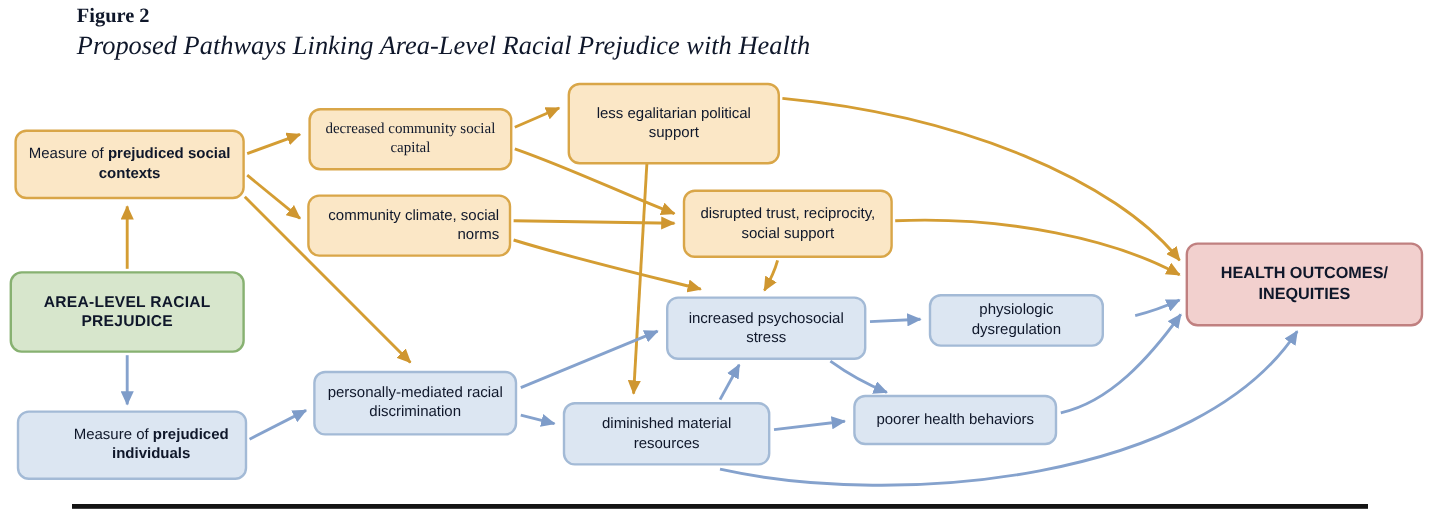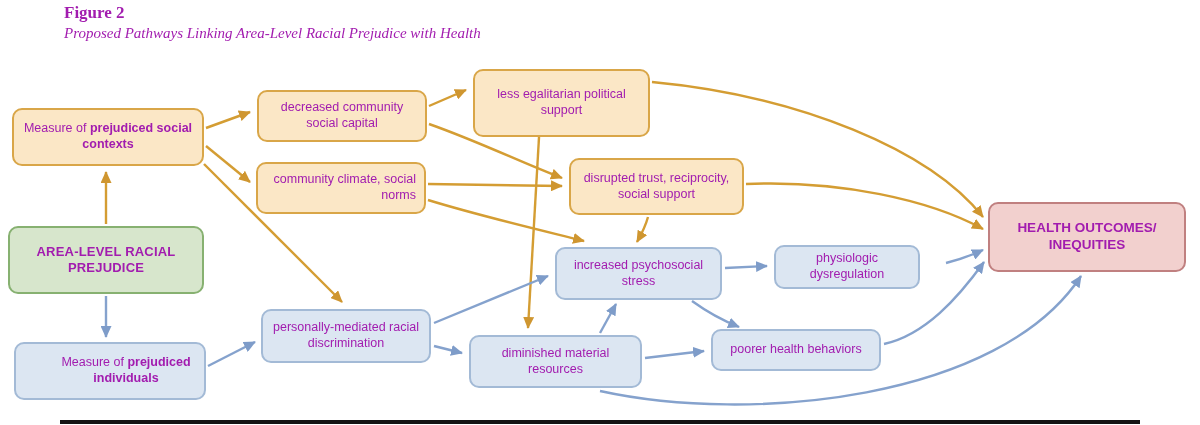--- a/index.html
+++ b/index.html
@@ -1,21 +1,21 @@
 <!DOCTYPE html>
 <html><head>
 <meta charset="utf-8">
 <style>
   html,body{margin:0;padding:0;background:#ffffff;}
   #stage{position:relative;width:1200px;height:425px;background:#ffffff;overflow:hidden;
-         font-family:"Liberation Sans",sans-serif;color:#a21caf;}
+         font-family:"Liberation Sans",sans-serif;color:#0f172a;}
   .fig-label{position:absolute;left:64px;top:3px;font-family:"Liberation Serif",serif;
              font-weight:bold;font-size:17px;}
   .fig-caption{position:absolute;left:64px;top:25px;font-family:"Liberation Serif",serif;
-               font-style:italic;font-size:15px;text-align:right;}
+               font-style:italic;font-size:22px;text-align:right;}
   svg.arrows{position:absolute;left:0;top:0;z-index:1;}
   .node{position:absolute;z-index:2;display:flex;align-items:center;justify-content:center;
         text-align:center;border-radius:10px;border:2px solid;box-sizing:border-box;
         font-size:12.5px;line-height:1.25;padding:3px 8px;}
   .node.orange{background:#fbe7c6;border-color:#d9a648;}
   .node.green {background:#d7e6cc;border-color:#87b171;justify-content:center;}
   .node.blue  {background:#dce6f2;border-color:#a3bad6;}
   .node.red   {background:#f2d0ce;border-color:#c08080;}
   .node .b{font-weight:bold;}
   .caps{font-weight:bold;font-size:13px;letter-spacing:.2px;}
@@ -76,21 +76,21 @@
   </div>
 
   <div class="node green caps" style="left:8px;top:226px;width:196px;height:68px;">
     <span>AREA-LEVEL RACIAL PREJUDICE</span>
   </div>
 
   <div class="node blue" style="left:14px;top:342px;width:192px;height:58px;padding-left:40px;">
     <span><span>Measure of </span><span class="b">prejudiced individuals</span></span>
   </div>
 
-  <div class="node orange" style="left:257px;top:90px;width:170px;height:52px;">
+  <div class="node orange" style="left:257px;top:90px;width:170px;height:52px;font-family:Liberation Serif, serif;">
     <span>decreased community social capital</span>
   </div>
 
   <div class="node orange" style="left:256px;top:162px;width:170px;height:52px;text-align:right;">
     <span>community climate, social norms</span>
   </div>
 
   <div class="node orange" style="left:473px;top:69px;width:177px;height:68px;">
     <span>less egalitarian political support</span>
   </div>

